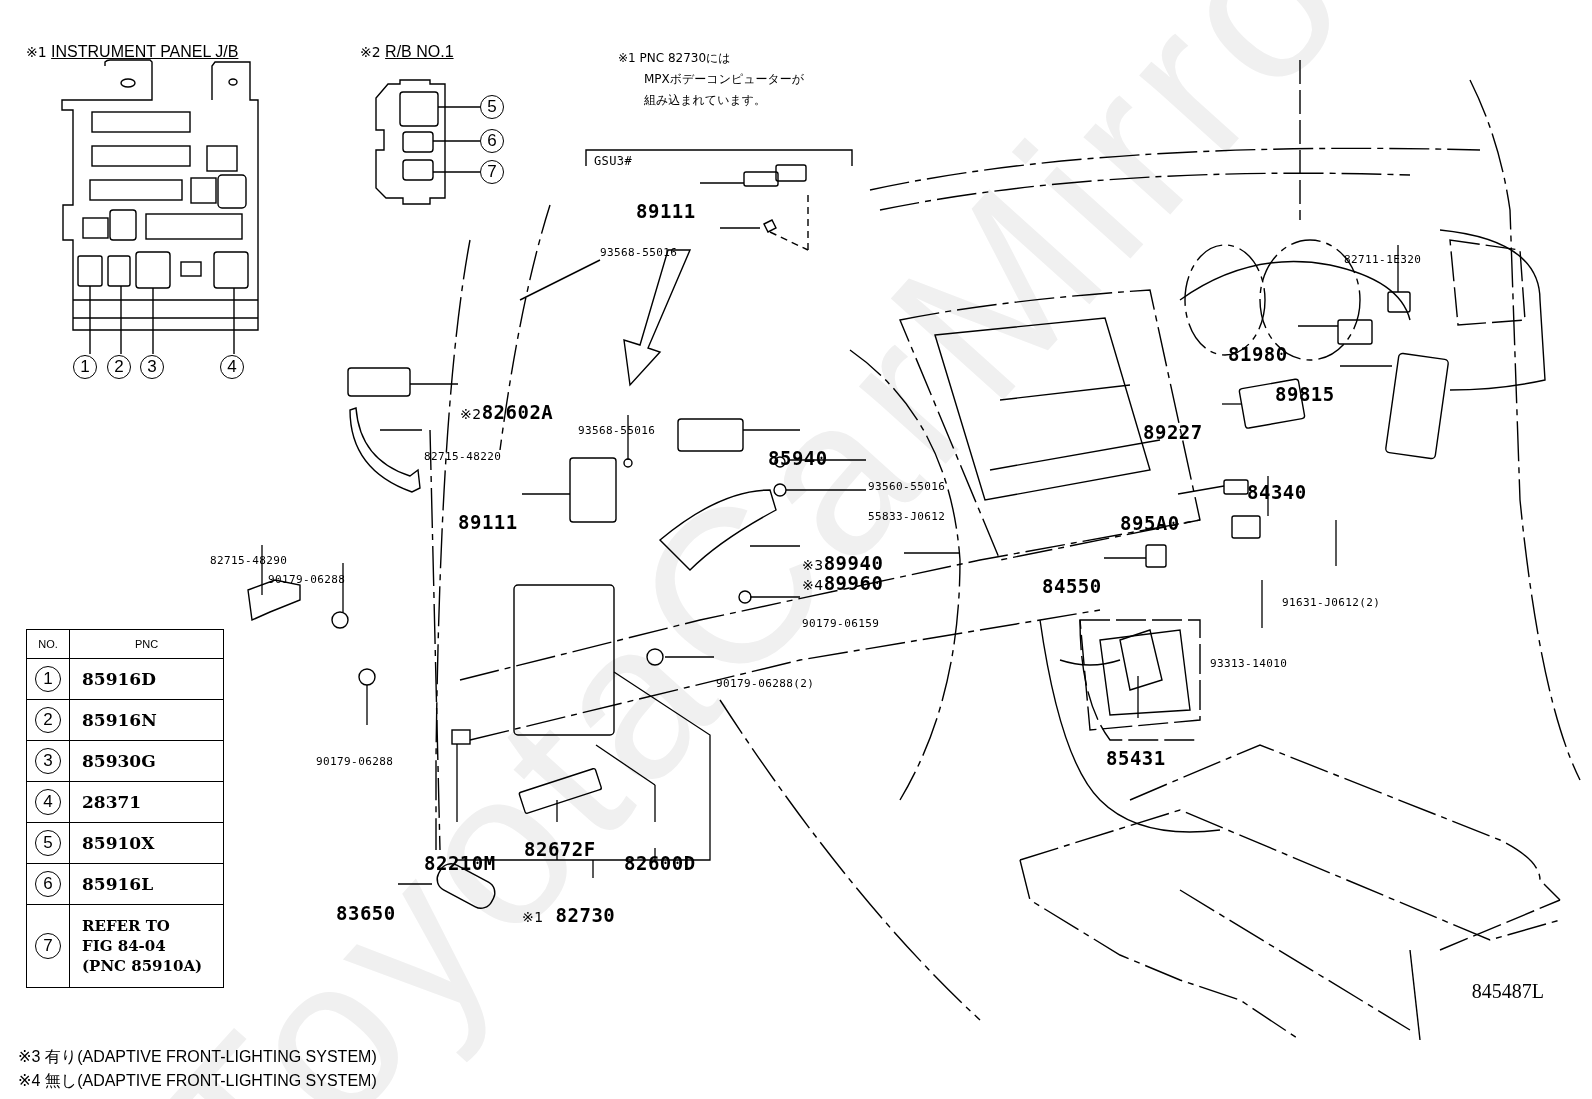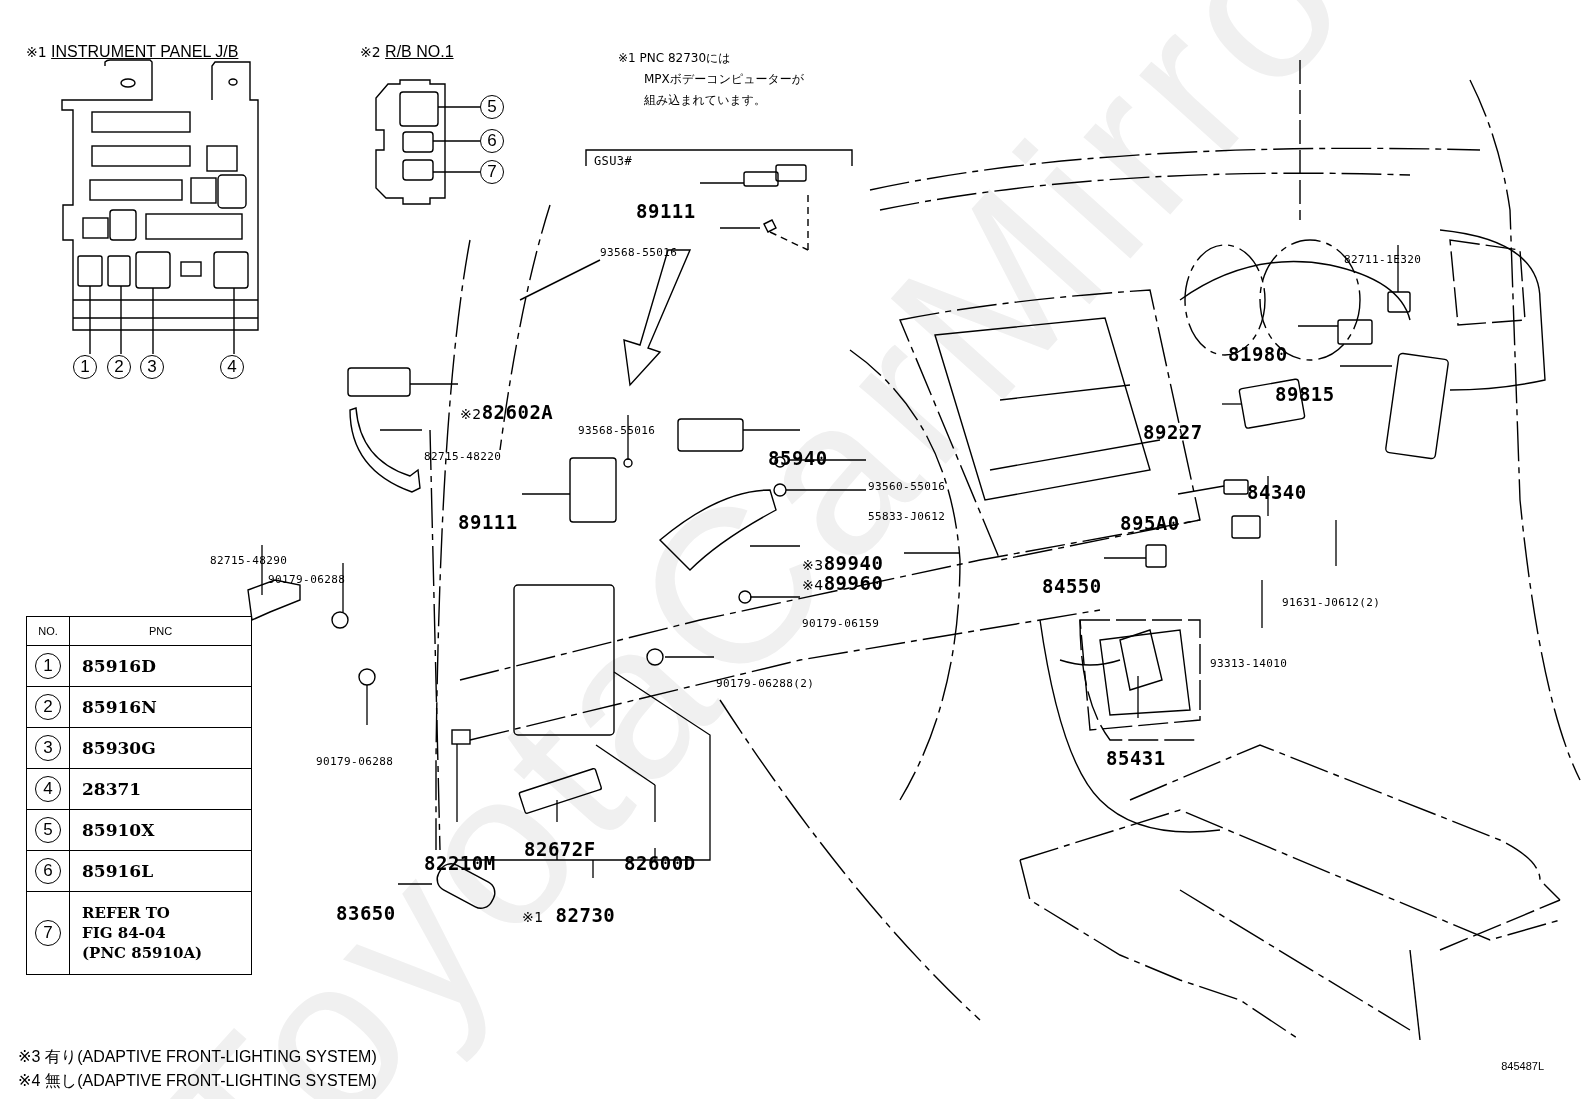--- a/index.html
+++ b/index.html
@@ -6,29 +6,29 @@
   body { width:1592px; height:1099px; position:relative; overflow:hidden; font-family:"Liberation Mono","DejaVu Sans Mono",monospace; color:#000; }
   #canvas { position:absolute; left:0; top:0; width:1592px; height:1099px; }
   .lbl { position:absolute; white-space:nowrap; line-height:1;margin-top:28px; }
   .pn { font-family:"DejaVu Sans Mono","Liberation Mono",monospace; font-weight:bold; font-size:19px; letter-spacing:0.5px; }
   .pn-sm { font-family:"DejaVu Sans Mono","Liberation Mono",monospace; font-size:11px; letter-spacing:0.4px; }
   .hdr { font-family:"Liberation Sans","DejaVu Sans",sans-serif; font-size:16px; }
   .hdr u { text-decoration:underline; }
   .note { font-family:"DejaVu Sans","Liberation Sans",sans-serif; font-size:12px; line-height:21px; }
   .mark { font-family:"DejaVu Sans",sans-serif; font-size:14px; font-weight:normal; }
   .circ { position:absolute; width:22px; height:22px; border:1.5px solid #000; border-radius:50%; text-align:center; line-height:22px; font-family:"Liberation Sans","DejaVu Sans",sans-serif; font-size:17px; background:#fff; }
-  table.pnc { position:absolute; left:26px; top:616px; border-collapse:collapse; width:226px; }
+  table.pnc { position:absolute; left:26px; top:629px; border-collapse:collapse; width:198px; }
   table.pnc td, table.pnc th { border:1.5px solid #000; padding:0; }
   table.pnc th { height:28px; font-family:"Liberation Sans",sans-serif; font-weight:normal; font-size:11px; }
   table.pnc td.no { width:42px; text-align:center; }
   table.pnc td.val { padding-left:12px; font-family:"DejaVu Serif","Liberation Serif",serif; font-weight:bold; font-size:17px; height:40px; }
   table.pnc td.val.multi { font-size:15px; line-height:20px; height:82px; }
   .tc { display:inline-block; width:24px; height:24px; border:1.5px solid #000; border-radius:50%; text-align:center; line-height:24px; font-family:"Liberation Sans",sans-serif; font-size:17px; }
   .wm { position:absolute; font-family:"Liberation Sans",sans-serif; font-size:220px; color:#f0f0f0; transform:rotate(-48deg); transform-origin:left top; left:110px; top:1090px; letter-spacing:10px; pointer-events:none; white-space:nowrap; }
-  .fig { position:absolute; right:48px; top:1060px; font-family:Liberation Sans, sans-serif; font-size:11px; }
+  .fig { position:absolute; right:48px; top:980px; font-family:Liberation Serif, serif; font-size:20px; }
 </style>
 </head>
 <body>
 
 <div class="wm">ToyotaCarMirror</div>
 
 <svg id="canvas" width="1592" height="1099" viewBox="0 0 1592 1099">
   <g fill="none" stroke="#000" stroke-width="1.4">
 
     <g>

